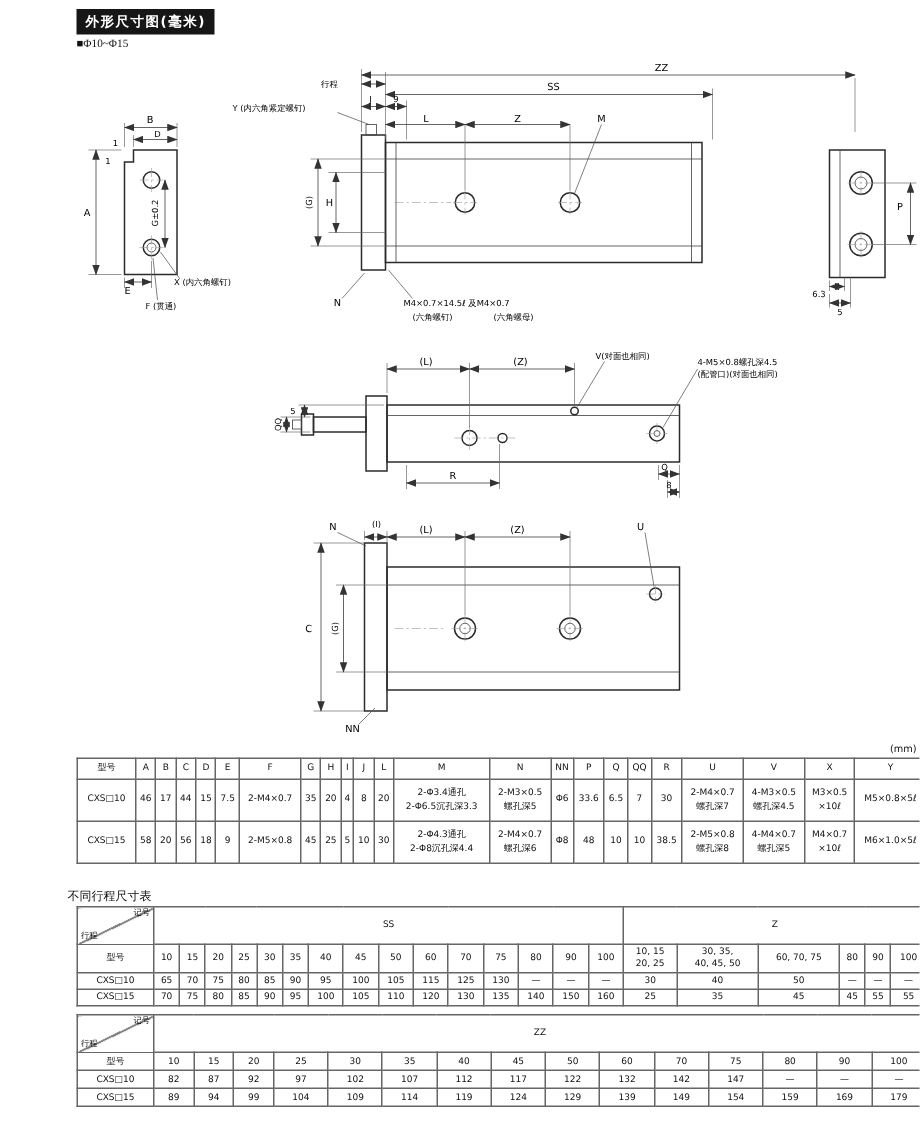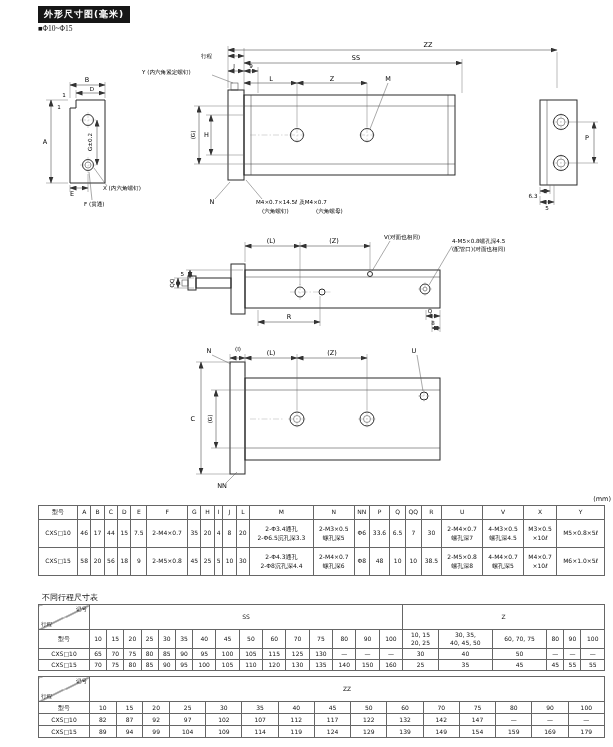--- a/index.html
+++ b/index.html
@@ -1,29 +1,29 @@
 <!DOCTYPE html>
 <html><head>
 <meta charset="utf-8">
 <style>
   html,body { margin:0; padding:0; }
   body {
     width:613px; height:747px; background:#ffffff; position:relative;
     font-family:"DejaVu Sans","Liberation Sans",sans-serif; color:#111;
     overflow:hidden;
   }
-  #page { position:absolute; inset:0; }
+  #page { position:absolute; inset:0;margin-left:13px; }
 
   .badge {
     position:absolute; top:6px; left:38px; background:#161616; color:#fff;
     font-size:9px; font-weight:bold; padding:2px 6px; letter-spacing:1px;
   }
   .size-range { position:absolute; top:24px; left:38px; font-size:7.5px;font-family:Liberation Serif, serif; }
   .unit { position:absolute; top:495px; right:2px; font-size:6.5px; }
-  .sec-title { position:absolute; top:592px; left:42px; font-size:8px; }
+  .sec-title { position:absolute; top:592px; left:32px; font-size:8px; }
 
   .drw { position:absolute; left:0; }
   svg text { font-size:6.5px; fill:#000; font-family:"DejaVu Sans","Liberation Sans",sans-serif; }
   svg text.small { font-size:5.6px; }
   .outline { fill:none; stroke:#2b2b2b; stroke-width:1; }
   .thin { fill:none; stroke:#444; stroke-width:0.55; }
   .ext { fill:none; stroke:#666; stroke-width:0.45; }
   .dim { fill:none; stroke:#444; stroke-width:0.55; }
   .ldr { fill:none; stroke:#555; stroke-width:0.5; }
   .cl  { fill:none; stroke:#999; stroke-width:0.4; stroke-dasharray:6 2 1.5 2; }

